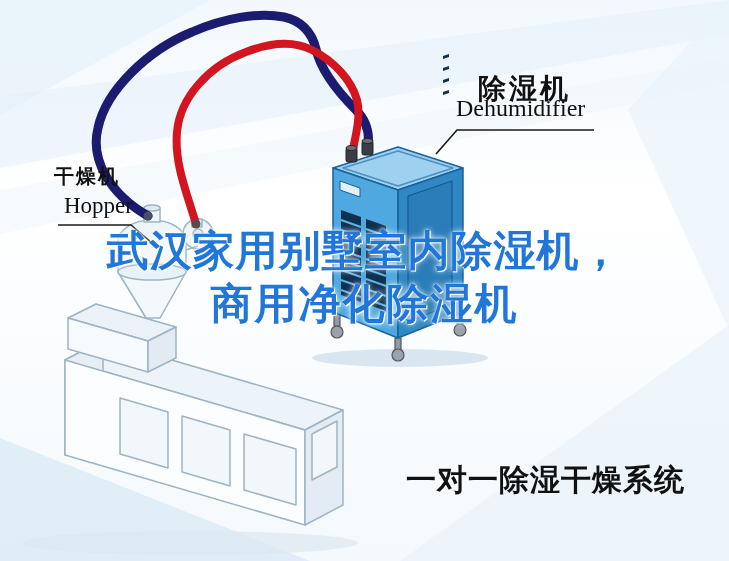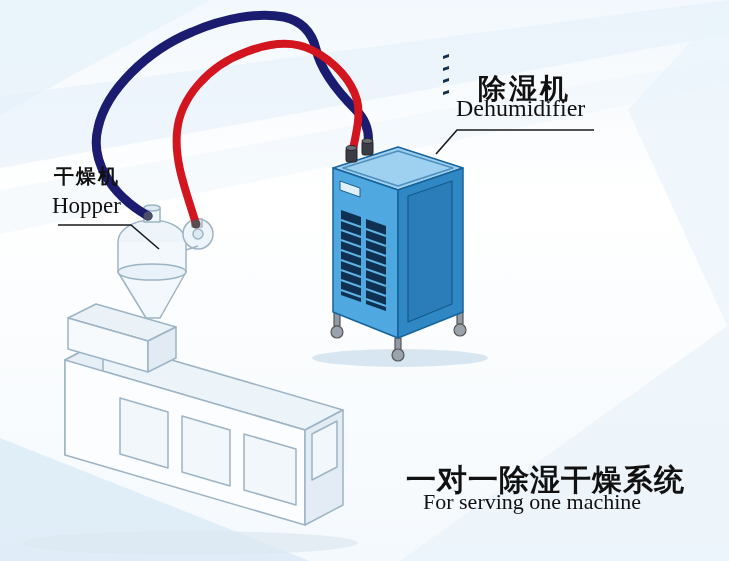--- a/index.html
+++ b/index.html
@@ -8,21 +8,21 @@
     background:#ffffff;
     font-family:"Liberation Sans",sans-serif;
   }
   .canvas svg{position:absolute;left:0;top:0;}
   .abs{position:absolute;white-space:nowrap;}
   .zh-label{font-weight:bold;color:var(--label_black,#111);}
   .en-label{font-family:"Liberation Serif",serif;color:var(--label_black,#111);}
   .deh-zh{left:478px;top:70px;font-size:28px;letter-spacing:3px;}
   .deh-en{left:456px;top:95px;font-size:24px;}
   .hop-zh{left:54px;top:163px;font-size:20px;letter-spacing:2px;}
-  .hop-en{left:52px;top:193px;font-size:23px;}
+  .hop-en{left:64px;top:193px;font-size:23px;}
   .main-title{
     position:absolute;left:0;right:0;top:228px;text-align:center;
     color:var(--title_blue,#2176d9);font-weight:bold;
     text-shadow:0 0 6px #ffffff,0 0 2px #ffffff,1px 1px 0 #ffffff;
   }
   .main-title .t1{font-size:42px;letter-spacing:1px;line-height:1.1;}
   .main-title .t2{font-size:42px;letter-spacing:2px;line-height:1.1;margin-top:7px;}
   .cap-zh{left:406px;top:452px;font-size:30px;letter-spacing:1px;margin-top:8px;}
   .cap-en{left:423px;top:489px;font-size:22px;}
 </style>
@@ -136,17 +136,20 @@
       <ellipse cx="367.5" cy="141" rx="5.5" ry="2.5" fill="#6b6b75"></ellipse>
     </g>
   </svg>
 
   <div class="abs zh-label deh-zh">除湿机</div>
   <div class="abs en-label deh-en">Dehumidifier</div>
 
   <div class="abs zh-label hop-zh">干燥机</div>
   <div class="abs en-label hop-en">Hopper</div>
 
+  <div class="main-title">
+    <div class="t1">武汉家用别墅室内除湿机，</div>
+    <div class="t2">商用净化除湿机</div>
+  </div>
 
   <div class="abs zh-label cap-zh">一对一除湿干燥系统</div>
-  <div class="abs en-label cap-en">For serving one machine</div>
 
 </div>
 
 </body></html>

